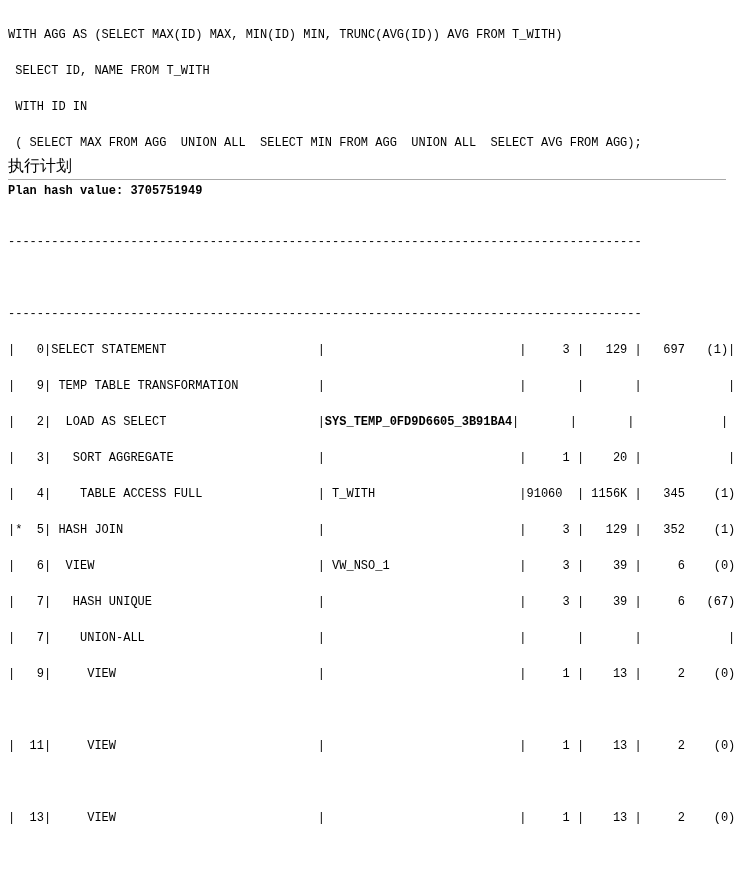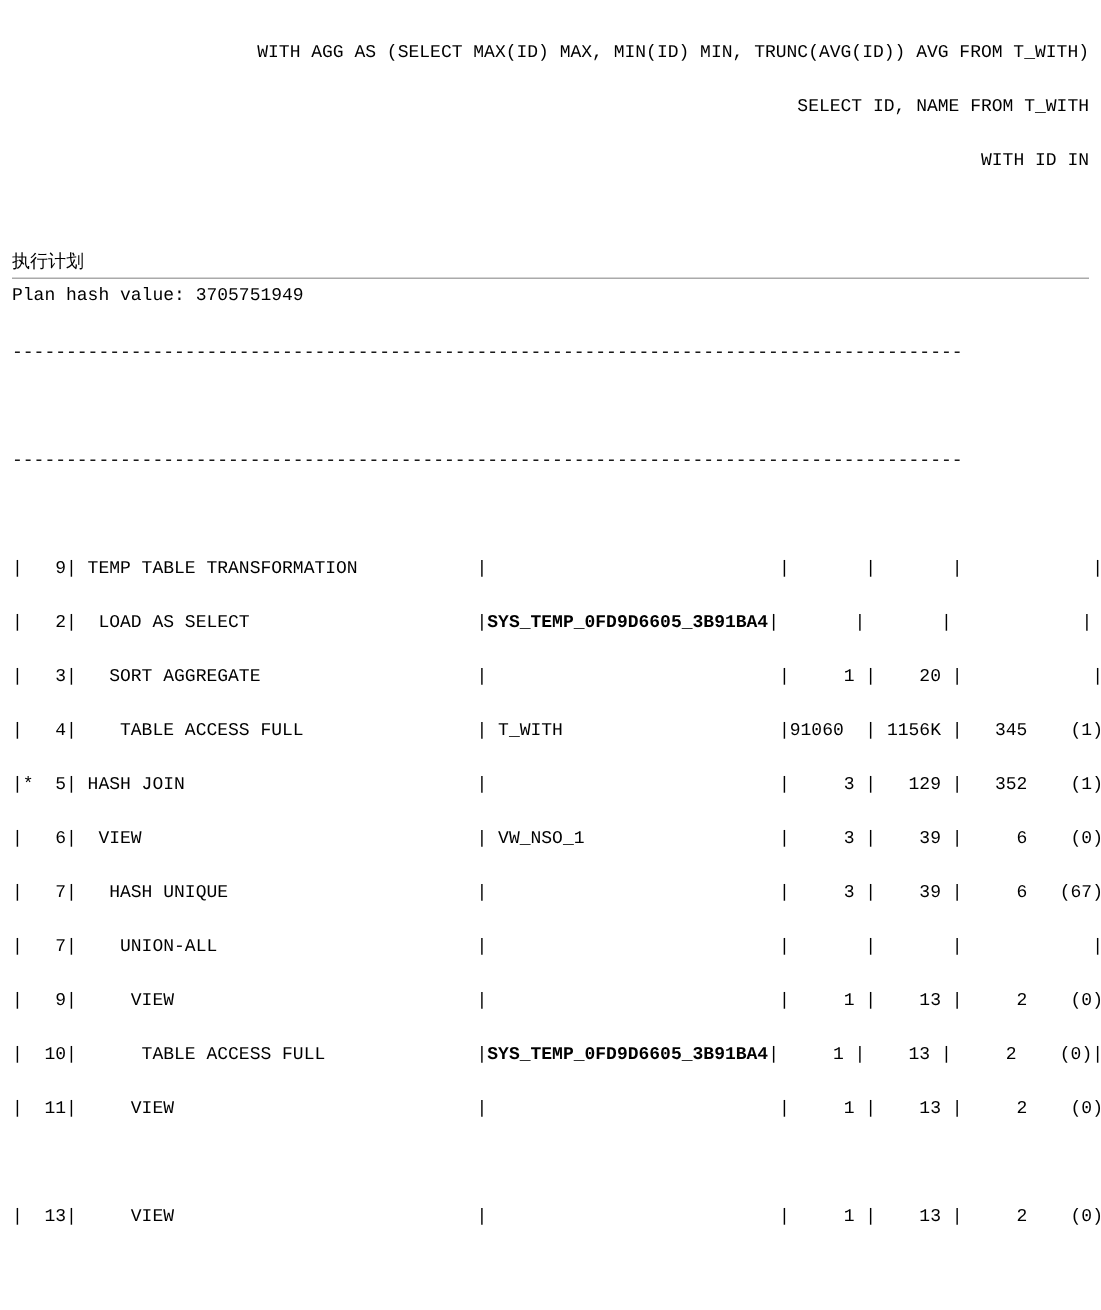--- a/index.html
+++ b/index.html
@@ -8,57 +8,56 @@
       font-family: 'Courier New', Courier, monospace;
       font-size: 12px;
       color: #000000;
       padding: 8px;
       width: 734px;
       min-height: 873px;
     }
     .code-block {
       white-space: pre;
       line-height: 1.5;
-      text-align: right;
     }
     .divider {
       border: none;
       border-top: 1px solid #999;
       margin: 2px 0;
     }
   </style>
 </head>
 <body>
 
 <div class="code-block">
 <span>WITH AGG AS (SELECT MAX(ID) MAX, MIN(ID) MIN, TRUNC(AVG(ID)) AVG FROM T_WITH)</span>
 <br><span> SELECT ID, NAME FROM T_WITH</span>
 <br><span> WITH ID IN</span>
-<br>
+<br><span> ( SELECT MAX FROM AGG  UNION ALL  SELECT MIN FROM AGG  UNION ALL  SELECT AVG FROM AGG);</span>
 </div>
 
-<div style="margin-top:14px; font-size:12px;">执行计划</div>
+<div style="margin-top:4px; font-size:16px;">执行计划</div>
 <hr class="divider" style="border-color:#aaa; margin-bottom:4px;">
 
-<div style="margin-bottom:4px; font-size:12px;">Plan hash value: 3705751949</div>
+<div style="margin-bottom:17px; font-size:12px;font-weight:bold;">Plan hash value: 3705751949</div>
 
 <div style="font-family: 'Courier New', Courier, monospace; font-size:12px; white-space:pre; line-height:1.5;">
 <span>----------------------------------------------------------------------------------------</span>
 <br>
 <br><span>----------------------------------------------------------------------------------------</span>
-<br>
+<br><span>|   0|SELECT STATEMENT                     |                           |     3 |   129 |   697   (1)|</span>
 <br><span>|   9| TEMP TABLE TRANSFORMATION           |                           |       |       |            |</span>
 <br><span>|   2|  LOAD AS SELECT                     |<b>SYS_TEMP_0FD9D6605_3B91BA4</b>|       |       |            |</span>
 <br><span>|   3|   SORT AGGREGATE                    |                           |     1 |    20 |            |</span>
 <br><span>|   4|    TABLE ACCESS FULL                | T_WITH                    |91060  | 1156K |   345    (1)|</span>
 <br><span>|*  5| HASH JOIN                           |                           |     3 |   129 |   352    (1)|</span>
 <br><span>|   6|  VIEW                               | VW_NSO_1                  |     3 |    39 |     6    (0)|</span>
 <br><span>|   7|   HASH UNIQUE                       |                           |     3 |    39 |     6   (67)|</span>
 <br><span>|   7|    UNION-ALL                        |                           |       |       |            |</span>
 <br><span>|   9|     VIEW                            |                           |     1 |    13 |     2    (0)|</span>
-<br><span>|  10|      TABLE ACCESS FULL              |<b>SYS_TEMP_0FD9D6605_3B91BA4</b>|     1 |    13 |     2    (0)|</span>
+<br>
 <br><span>|  11|     VIEW                            |                           |     1 |    13 |     2    (0)|</span>
 <br>
 <br><span>|  13|     VIEW                            |                           |     1 |    13 |     2    (0)|</span>
 <br>
 <br><span>|  15|  TABLE ACCESS FULL                  | T_WITH                    |91060  | 2667K |   345    (1)|</span>
 <br>
 </div>
 
 </body></html>

